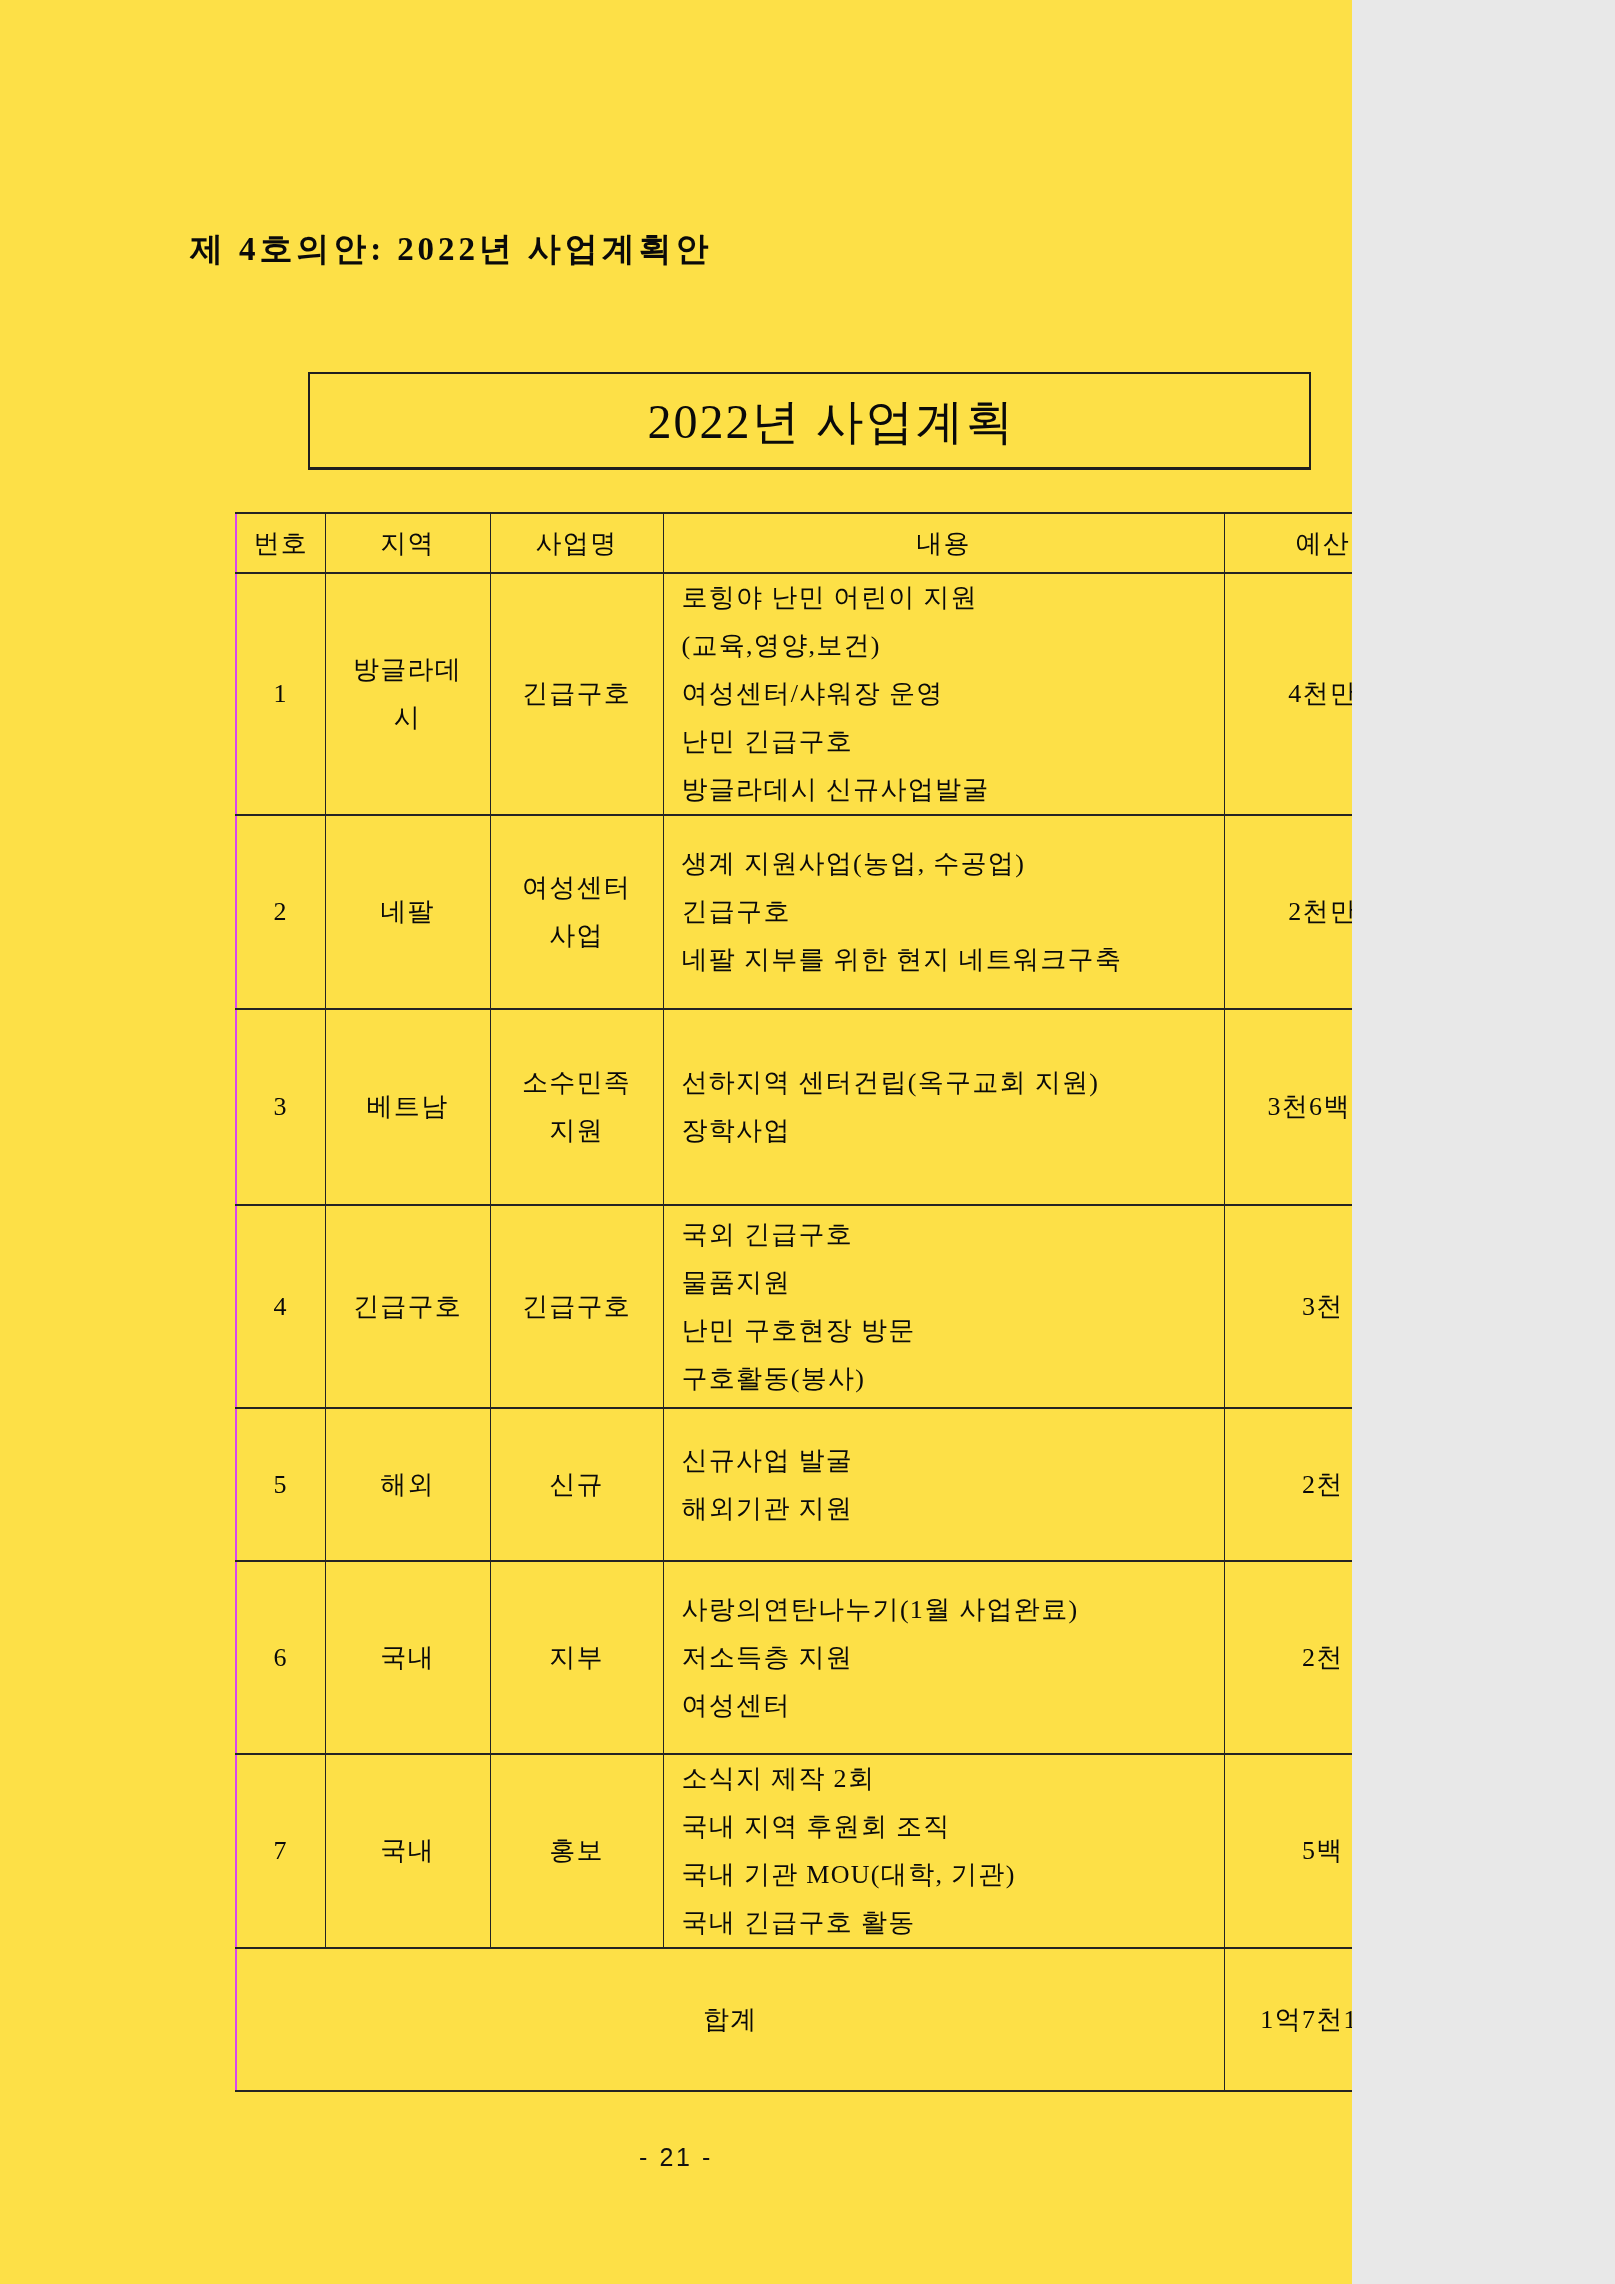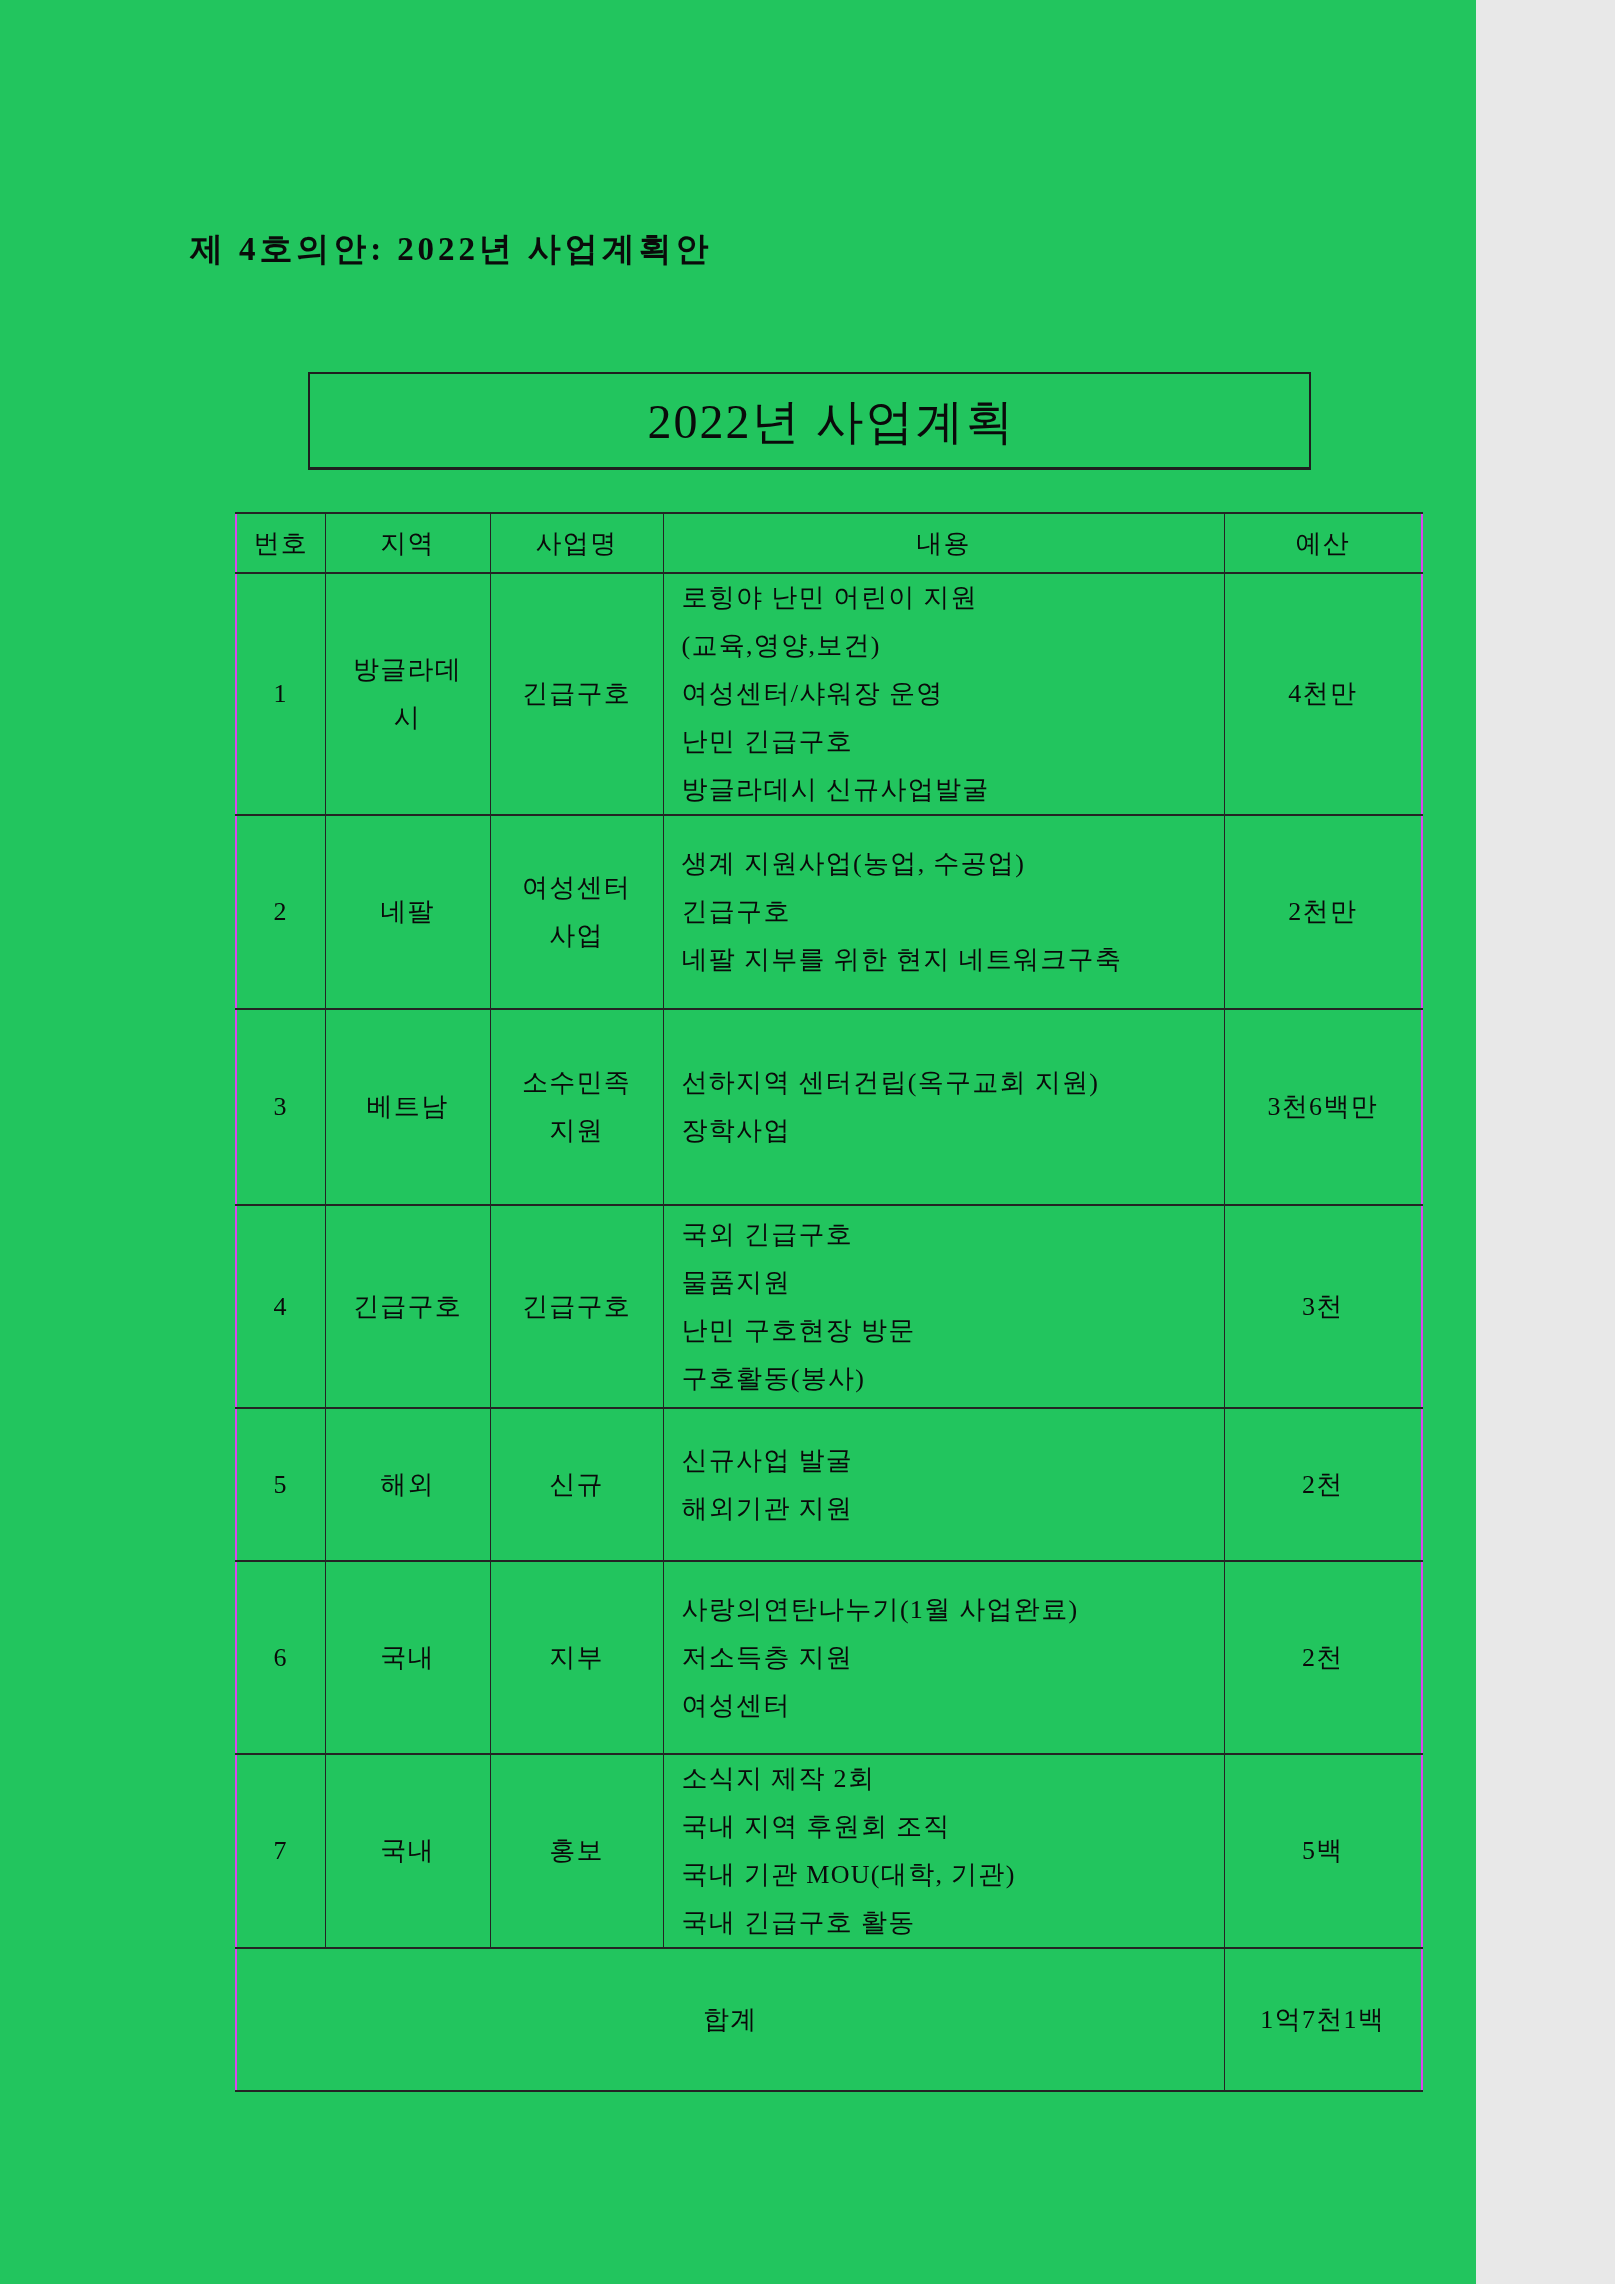--- a/index.html
+++ b/index.html
@@ -1,19 +1,19 @@
 <!DOCTYPE html>
 <html lang="ko" style="font-size:10.4px"><head>
 <meta charset="utf-8">
 <style>
   html,body{margin:0;padding:0;background:#e8e8e8;}
   .page{
     position:relative;
-    width:1476px;height:2284px;
-    background:#22c55e;
+    width:1352px;height:2284px;
+    background:#fde047;
     font-family:"Liberation Serif","DejaVu Serif",serif;
     color:#0a0a0a;
     overflow:hidden;
   }
   
   .doc-heading{
     position:absolute;
     left:190px;top:227px;
     font-size:33px;
     font-weight:bold;
@@ -181,15 +181,16 @@
         <td>5백</td>
       </tr>
 
       <tr style="height:143px;padding-left:39px;">
         <td colspan="4">합계</td>
         <td>1억7천1백</td>
       </tr>
     </tbody>
   </table>
 
+  <div class="page-footer">- 21 -</div>
 
 </div>
 
 
 </body></html>

